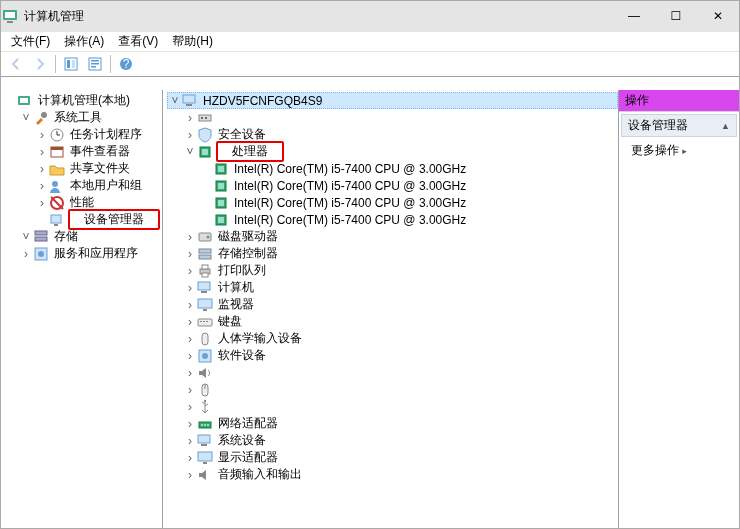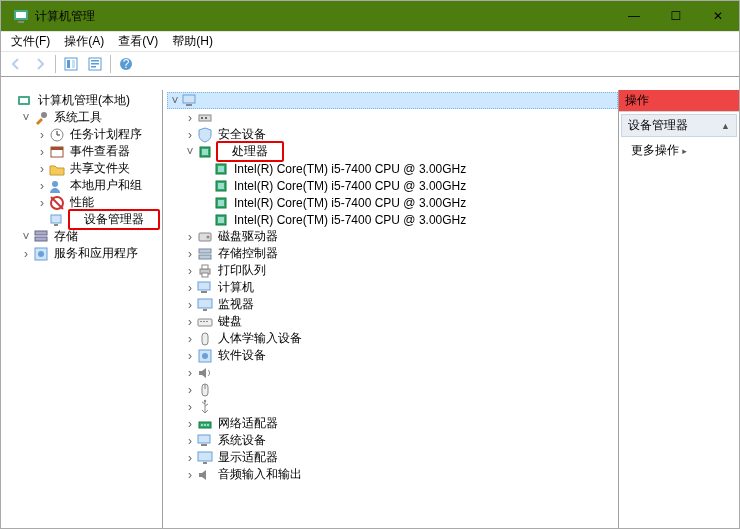--- a/index.html
+++ b/index.html
@@ -1,21 +1,21 @@
 <!DOCTYPE html>
 <html><head>
 <meta charset="utf-8">
 <style>
 * { margin: 0; padding: 0; box-sizing: border-box; font-family: "Microsoft YaHei", "Segoe UI", Tahoma, sans-serif; font-size: 12px; }
 html, body { width: 740px; height: 529px; overflow: hidden; background: #fff; }
 
 .window { width: 740px; height: 529px; border: 1px solid #aaa; display: flex; flex-direction: column; background: #fff; }
 
 
-.titlebar { height: 30px; display: flex; align-items: center; padding-left: 12px; background: #4d7c0f; }
+.titlebar { height: 30px; display: flex; align-items: center; padding-left: 1px; background: #e5e5e5; }
 .titlebar .app-icon { width: 16px; height: 16px; margin-right: 6px; }
 .titlebar .title-text { flex: 1; }
 .win-btns { display: flex; height: 100%; }
 .win-btn { width: 42px; display: flex; align-items: center; justify-content: center; cursor: pointer; }
 
 
 .menubar { height: 20px; display: flex; align-items: center; padding: 0 4px; gap: 2px; border-top: 1px solid #e5e5e5; }
 .menu-item { padding: 1px 6px; cursor: pointer; }
 
 
@@ -24,21 +24,21 @@
 .tool-btn.disabled { opacity: 0.35; cursor: default; }
 .tool-sep { width: 1px; height: 18px; background: #c0c0c0; margin: 0 2px; }
 
 
 .main { flex: 1; display: flex; min-height: 0; }
 .pane { display: flex; flex-direction: column; min-height: 0; margin-top: 13px; }
 .pane-left { width: 162px; border-right: 1px solid #a0a0a0; }
 .pane-center { flex: 1; border-right: 1px solid #a0a0a0; overflow: auto; padding: 2px 0 2px 4px; background: #fff; }
 .pane-right { width: 120px; }
 
-.pane-header { height: 22px; padding: 0 6px; display: flex; align-items: center; border-bottom: 1px solid #d0d0d0; background: #ef4444; font-weight: normal; }
+.pane-header { height: 22px; padding: 0 6px; display: flex; align-items: center; border-bottom: 1px solid #d0d0d0; background: #d946ef; font-weight: normal; }
 
 
 ul.tree { list-style: none; padding-left: 0; }
 ul.tree ul { list-style: none; padding-left: 16px; }
 li.tree-node { white-space: nowrap; }
 .node-row { display: flex; align-items: center; height: 17px; padding-right: 4px; cursor: pointer; }
 .node-row.selected { background: #cde8ff; border: 1px dotted #7ab5e0; height: 17px; }
 
 .twisty { width: 14px; height: 14px; display: inline-flex; align-items: center; justify-content: center; color: #666; flex: 0 0 14px; }
 .twisty.blank { visibility: hidden; }
@@ -253,20 +253,21 @@
       <ul class="tree">
         <li class="tree-node">
           <div class="node-row selected">
             <span class="twisty">˅</span>
             <span class="ico">
                 <svg viewBox="0 0 16 16">
                   <rect x="1" y="2" width="12" height="8" fill="#cfe4f7" stroke="#6aa0d8"></rect>
                   <rect x="4" y="11" width="6" height="2" fill="#888"></rect>
                 </svg>
               </span>
+            <span class="node-label">HZDV5FCNFGQB4S9</span>
           </div>
           <ul>
             <li class="tree-node">
                 <div class="node-row">
                   <span class="twisty">›</span>
                   <span class="ico">
                     <svg viewBox="0 0 16 16">
                       <rect x="2" y="5" width="12" height="6" fill="#ddd" stroke="#888"></rect>
                       <rect x="4" y="7" width="2" height="2" fill="#666"></rect>
                       <rect x="8" y="7" width="2" height="2" fill="#666"></rect>

